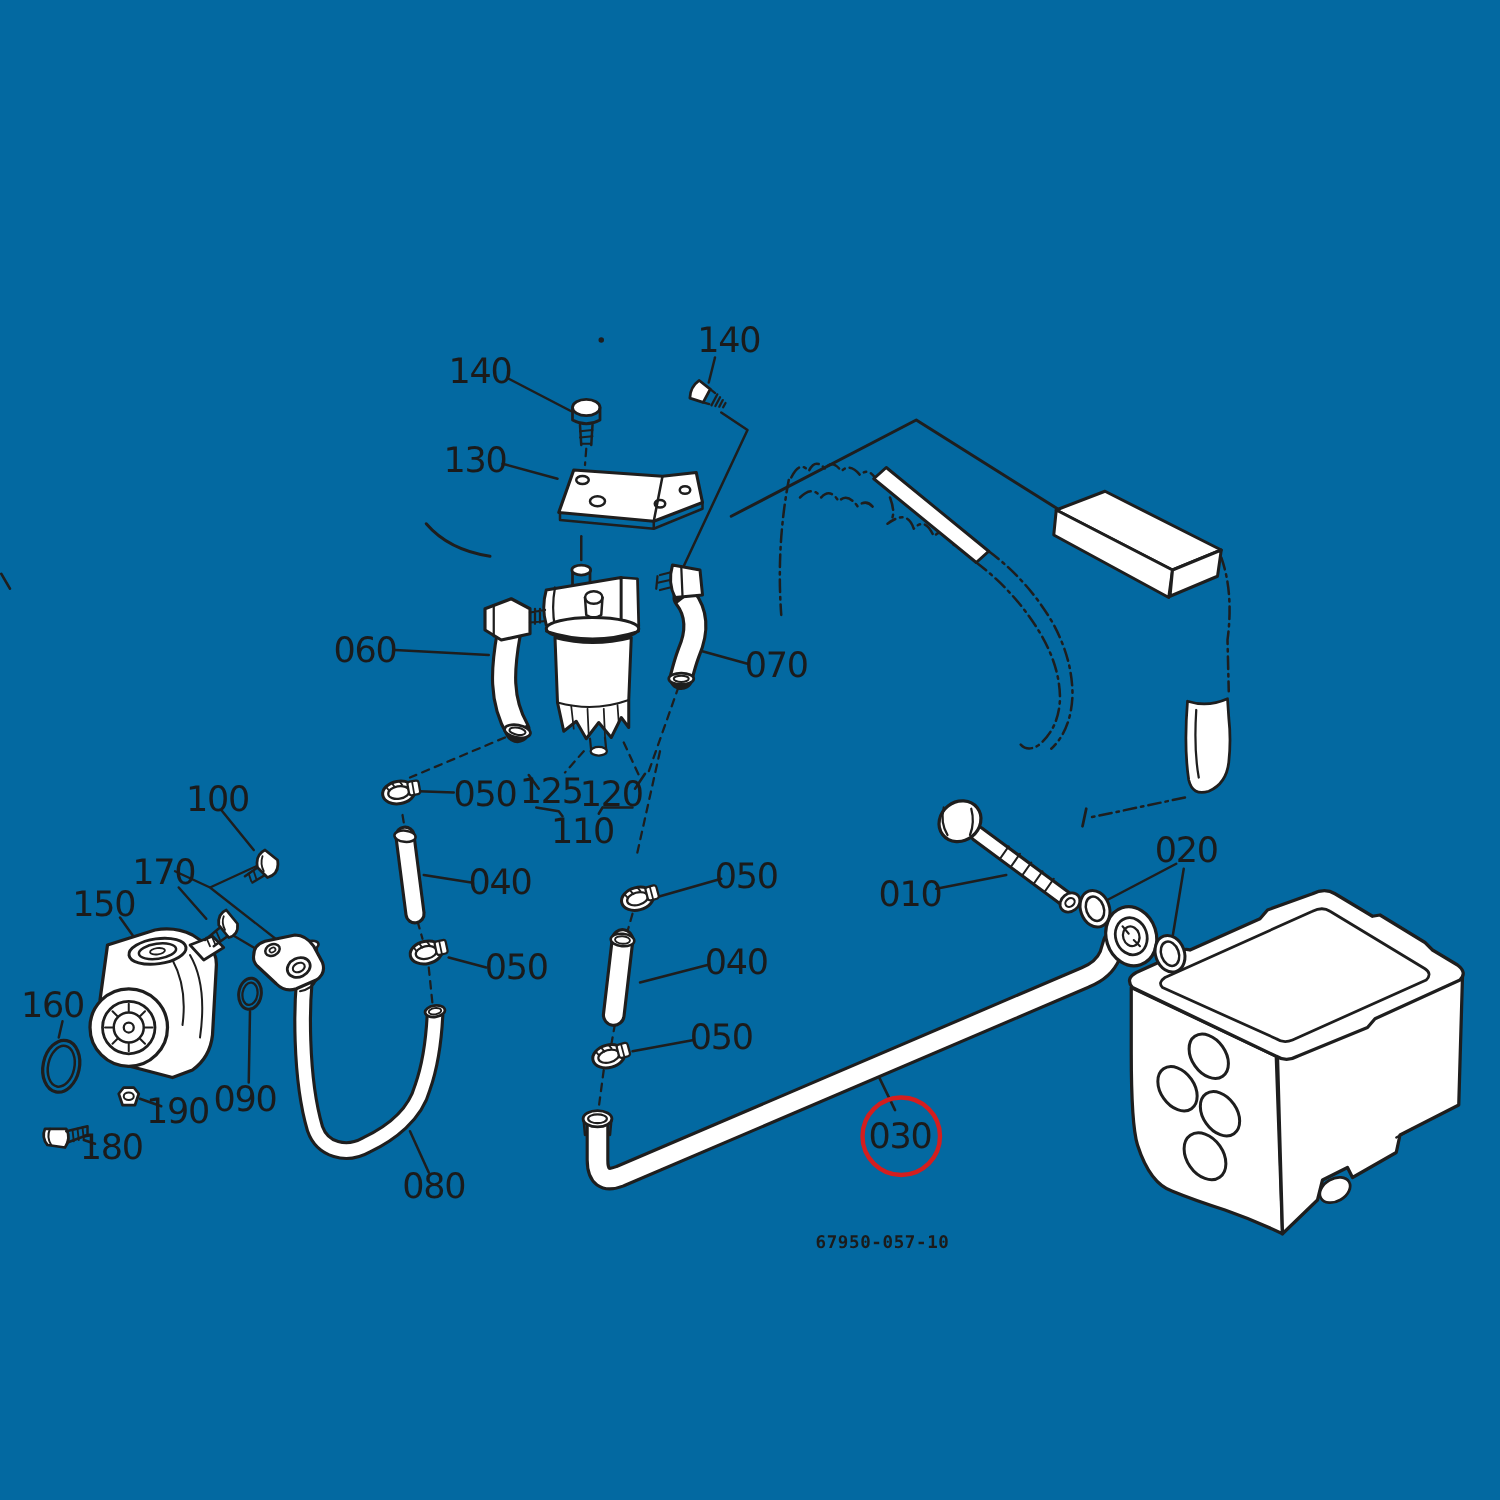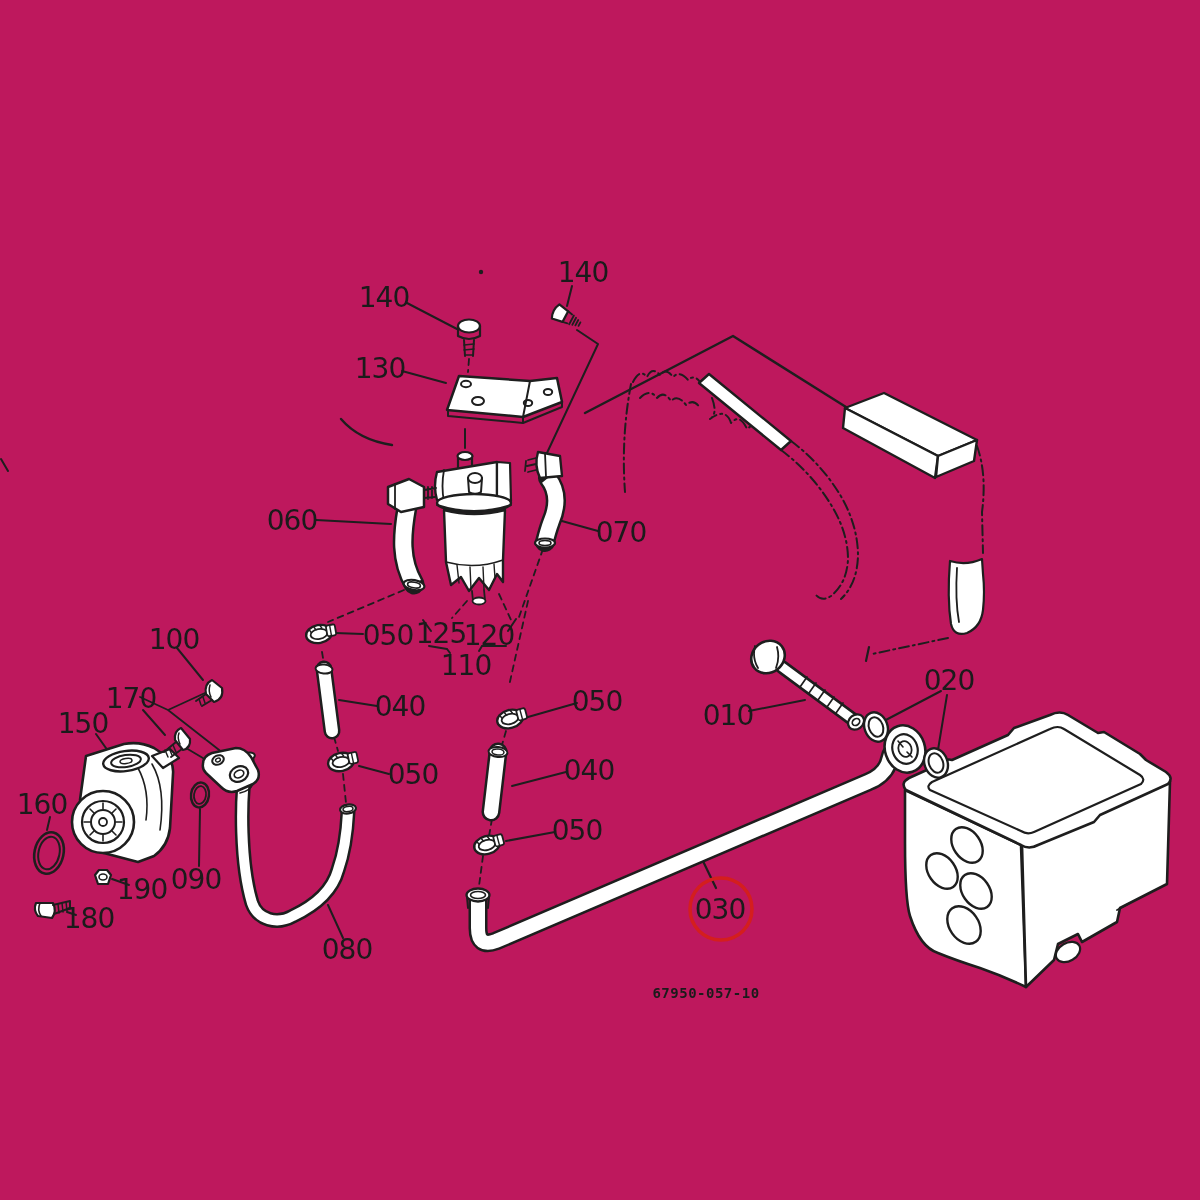--- a/index.html
+++ b/index.html
@@ -1,16 +1,16 @@
 <!DOCTYPE html>
 <html><head>
 <meta charset="utf-8">
 <style>
   html,body{margin:0;padding:0;background:#ffffff;}
-  .canvas{position:relative;width:1200px;height:1200px;background:#be185d;overflow:hidden;
+  .canvas{position:relative;width:1200px;height:1200px;background:#0369a1;overflow:hidden;
           font-family:"DejaVu Sans","Liberation Sans",sans-serif;}
   svg{position:absolute;left:0;top:0;}
   svg text.ref{font-family:"DejaVu Sans","Liberation Sans",sans-serif;font-size:28px;
                letter-spacing:-1px;fill:#1b1b1b;text-anchor:middle;}
   svg text.dwg{font-family:"DejaVu Sans Mono","Liberation Mono",monospace;font-weight:bold;
                font-size:14px;letter-spacing:0.5px;fill:#1b1b1b;text-anchor:middle;}
   .ln{stroke:#1e1e1e;fill:none;stroke-linecap:round;stroke-linejoin:round;}
   .fw{stroke:#1e1e1e;fill:#ffffff;stroke-linejoin:round;}
 </style>
 </head>

